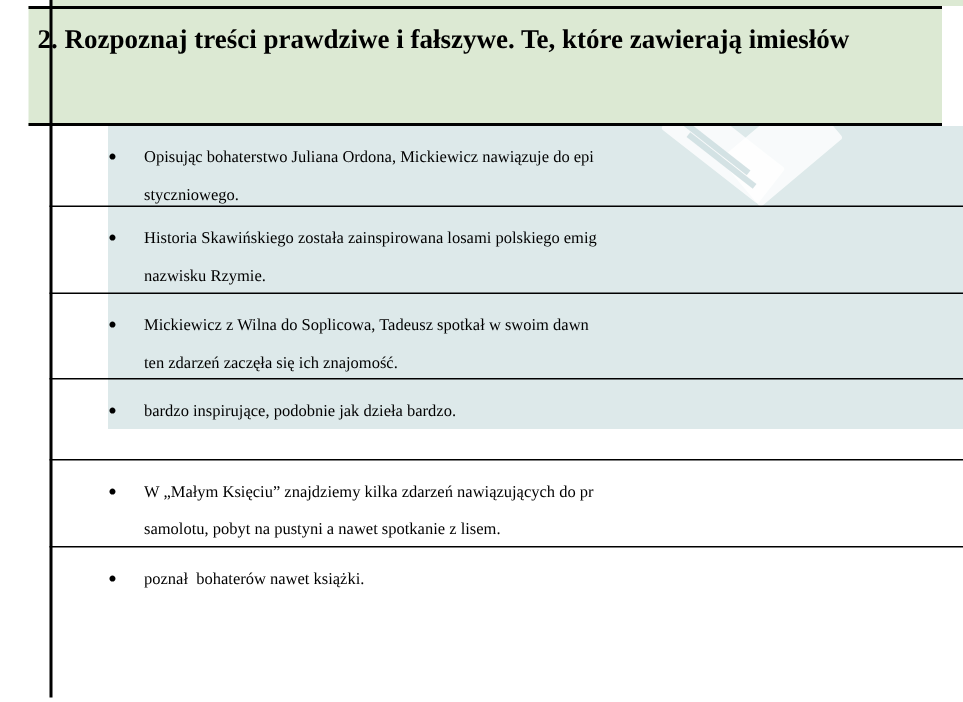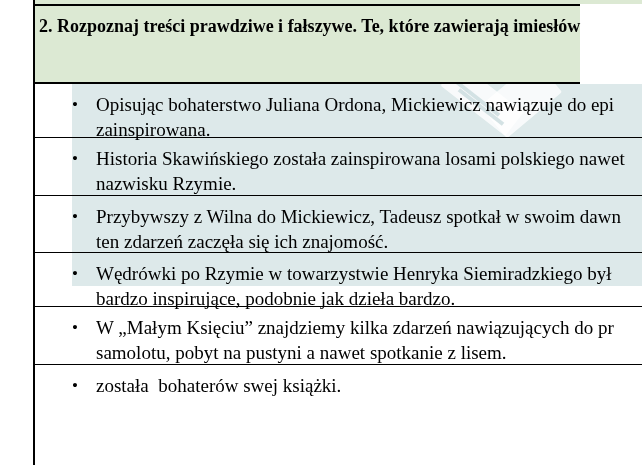--- a/index.html
+++ b/index.html
@@ -19,21 +19,21 @@
     font-family:"Liberation Serif","DejaVu Serif",serif;
     color:#000;
   }
   
   .green-sliver{
     position:absolute;left:33px;top:0;width:609px;height:4px;
     background:var(--header_bg,#dce9d3);
   }
   
   .header{
-    position:absolute;left:33px;top:4px;width:547px;height:80px;
+    position:absolute;left:19px;top:4px;width:609px;height:80px;
     background:var(--header_bg,#dce9d3);
     border-top:2.5px solid var(--border,#000);
     border-bottom:2px solid var(--border,#000);
     padding:7px 0 0 6px;
     z-index:2;
   }
   .header .hline{
     font-size:18px;line-height:26px;font-weight:bold;white-space:pre;
   }
   
@@ -56,21 +56,21 @@
   .row:nth-child(1){height:54px;}
   .row:nth-child(2){height:58px;}
   .row:nth-child(3){height:57px;}
   .row:nth-child(4){height:54px;}
   .row:nth-child(5){height:58px;}
   .row:nth-child(6){height:99px;border-bottom:none;}
   .bullet{
     position:absolute;left:39px;top:8px;
     font-size:17px;line-height:25px;
   }
-  .line{font-size:19px;line-height:24.5px;white-space:pre;}
+  .line{font-size:11px;line-height:24.5px;white-space:pre;}
   
   .left-border{
     position:absolute;left:33px;top:0;width:2px;height:465px;
     background:var(--border,#000);z-index:4;
   }
 </style>
 </head>
 <body>
 
 <div id="screen">
@@ -88,49 +88,48 @@
 
   <div class="header">
     <div class="hline">2. Rozpoznaj treści prawdziwe i fałszywe. Te, które zawierają imiesłów</div>
   </div>
 
   <div class="rows">
 
     <div class="row">
       <span class="bullet">•</span>
       <div class="line">Opisując bohaterstwo Juliana Ordona, Mickiewicz nawiązuje do epi</div>
-      <div class="line">zainspirowana.</div>
+      <div class="line">styczniowego.</div>
     </div>
 
     <div class="row">
       <span class="bullet">•</span>
-      <div class="line">Historia Skawińskiego została zainspirowana losami polskiego nawet</div>
+      <div class="line">Historia Skawińskiego została zainspirowana losami polskiego emig</div>
       <div class="line">nazwisku Rzymie.</div>
     </div>
 
     <div class="row">
       <span class="bullet">•</span>
-      <div class="line">Przybywszy z Wilna do Mickiewicz, Tadeusz spotkał w swoim dawn</div>
+      <div class="line">Mickiewicz z Wilna do Soplicowa, Tadeusz spotkał w swoim dawn</div>
       <div class="line">ten zdarzeń zaczęła się ich znajomość.</div>
     </div>
 
     <div class="row">
       <span class="bullet">•</span>
-      <div class="line">Wędrówki po Rzymie w towarzystwie Henryka Siemiradzkiego był</div>
       <div class="line">bardzo inspirujące, podobnie jak dzieła bardzo.</div>
     </div>
 
     <div class="row">
       <span class="bullet">•</span>
       <div class="line">W „Małym Księciu” znajdziemy kilka zdarzeń nawiązujących do pr</div>
       <div class="line">samolotu, pobyt na pustyni a nawet spotkanie z lisem.</div>
     </div>
 
     <div class="row">
       <span class="bullet">•</span>
-      <div class="line">została  bohaterów swej książki.</div>
+      <div class="line">poznał  bohaterów nawet książki.</div>
     </div>
 
   </div>
 
   <div class="left-border"></div>
 
 </div>
 
 </body></html>

